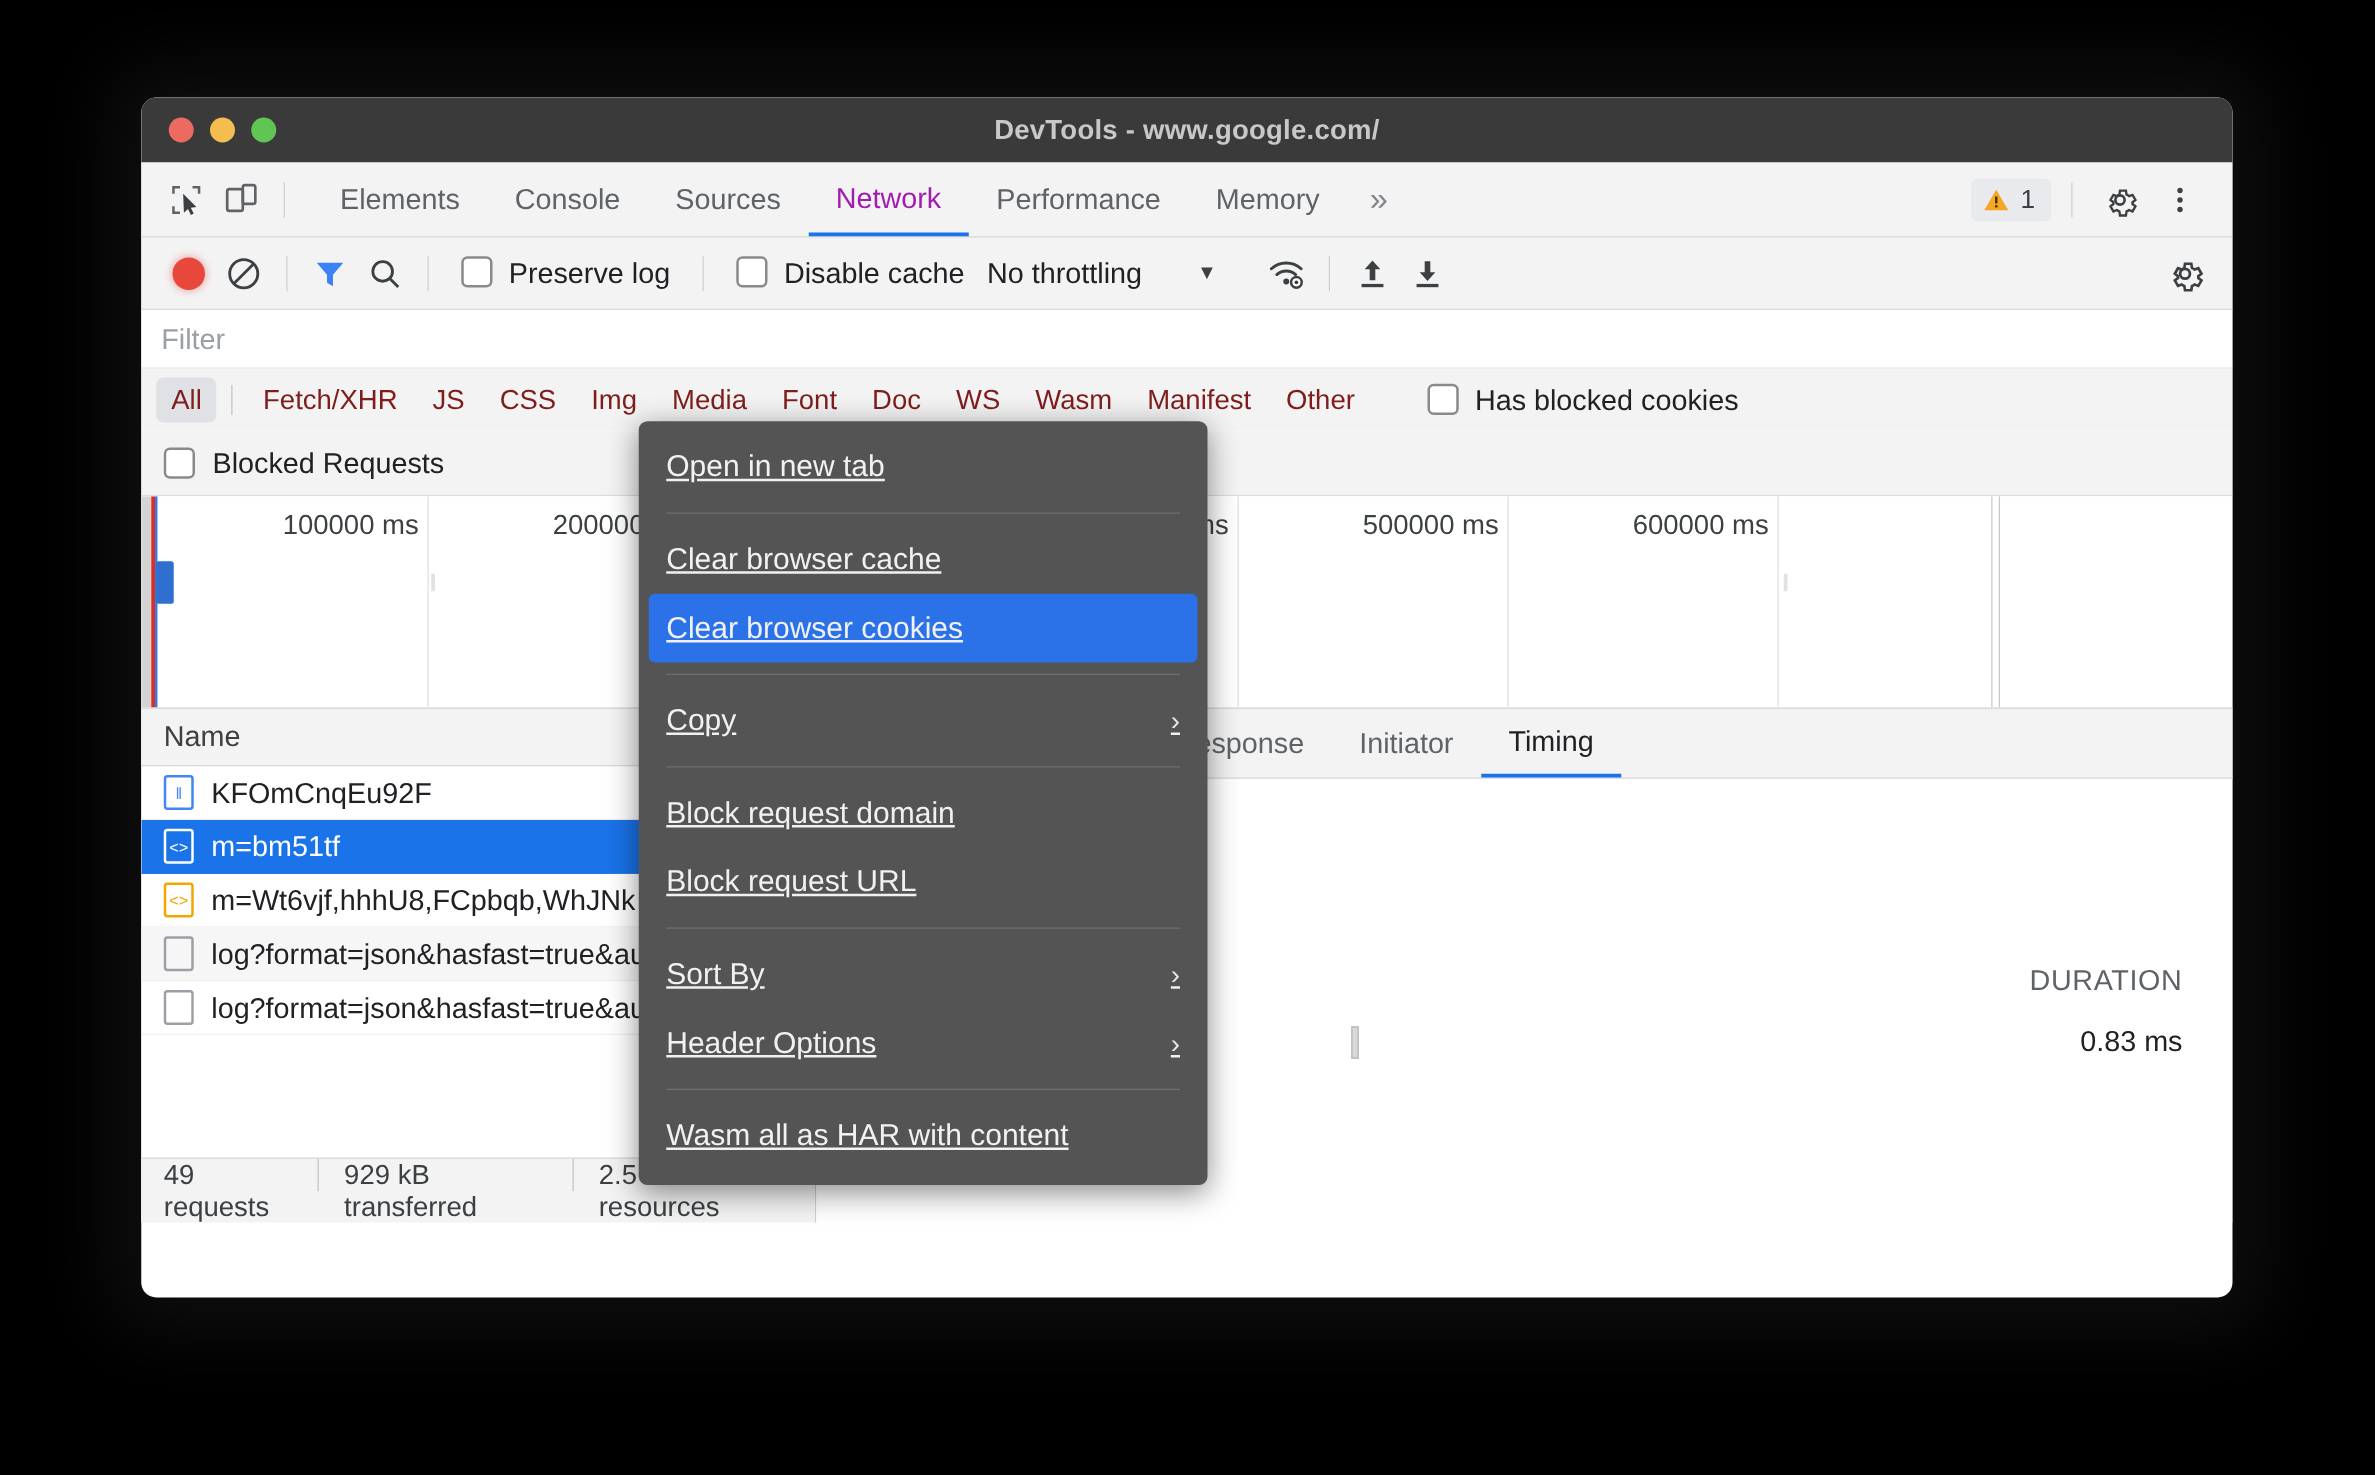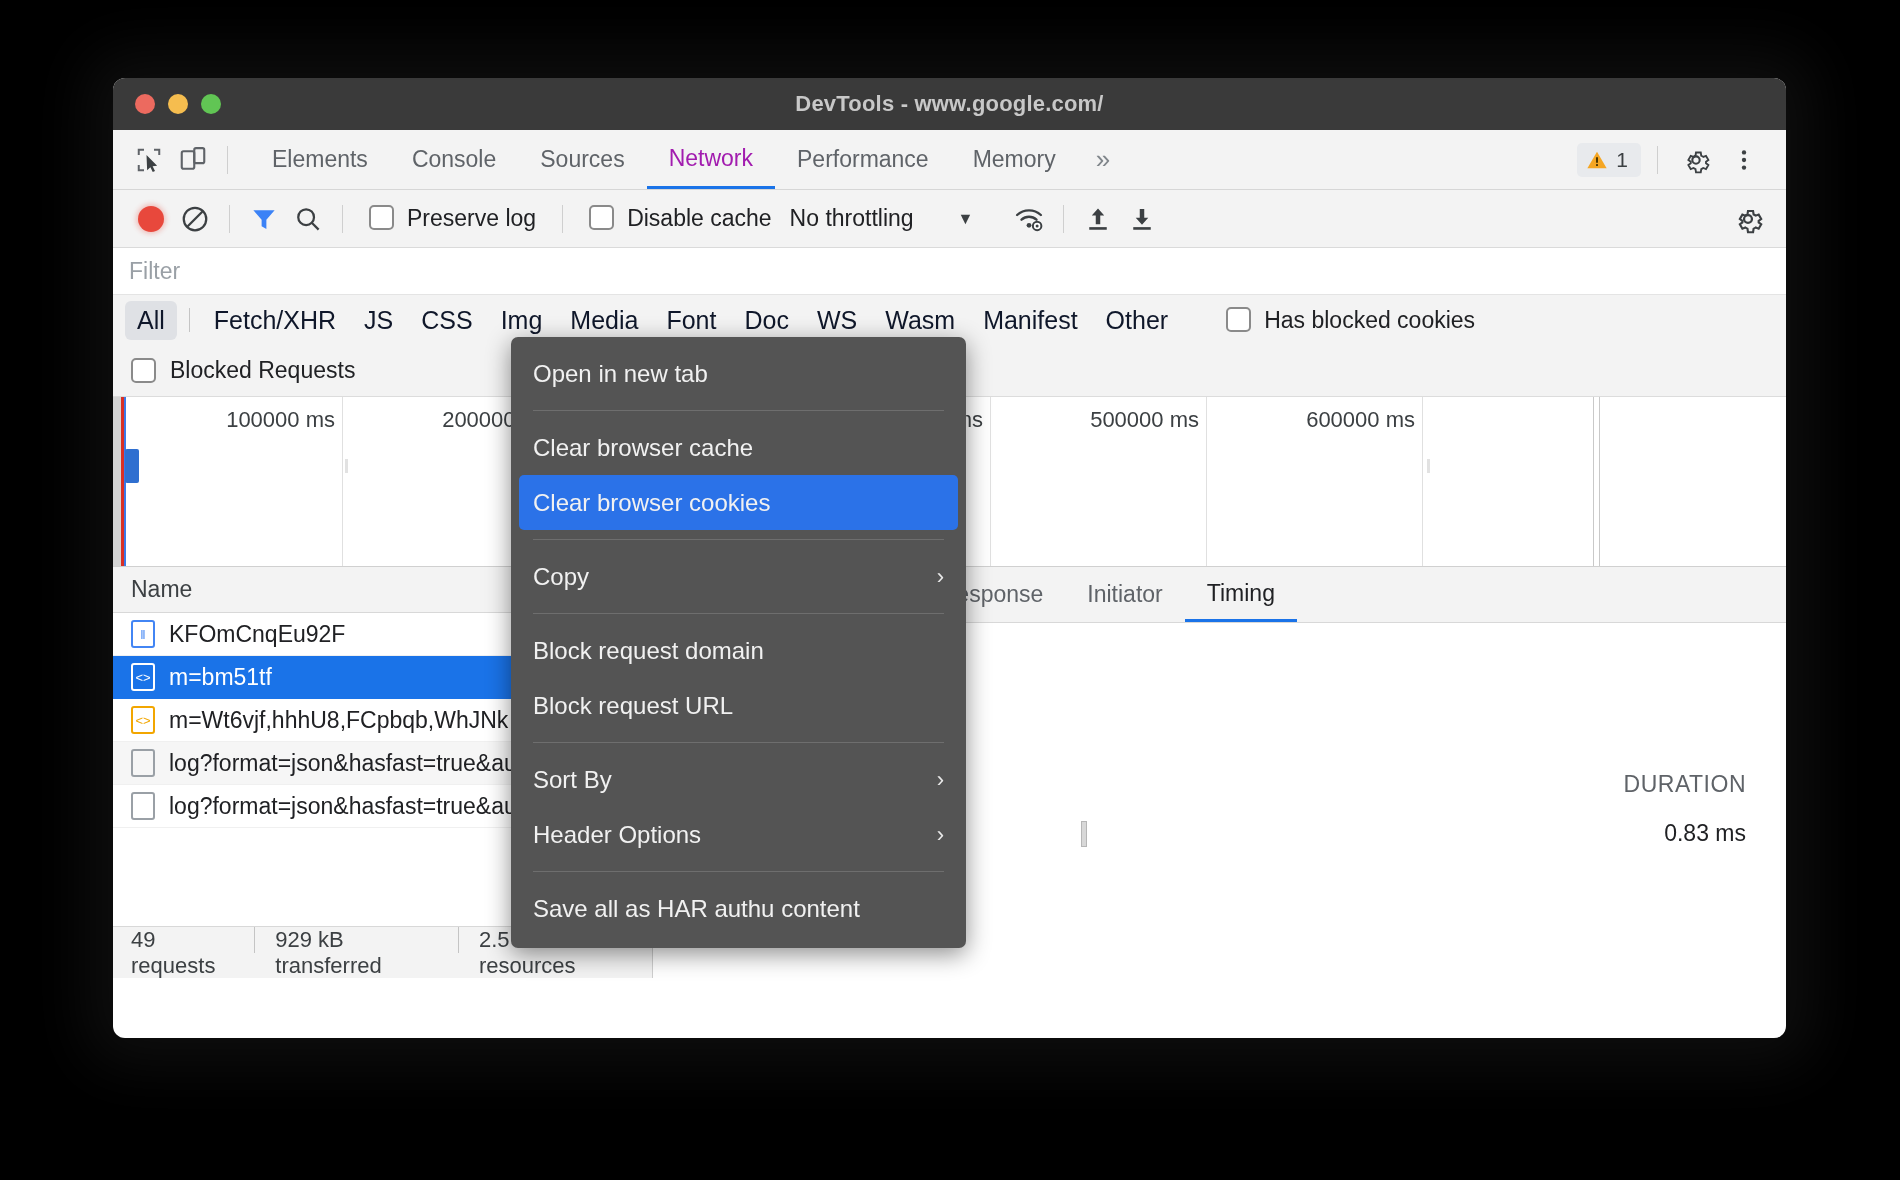--- a/index.html
+++ b/index.html
@@ -75,21 +75,21 @@
   
   .filterbar {
     height: 47px; background: #fff; border-bottom: 1px solid #e4e4e4;
     display: flex; align-items: center; padding: 0 16px;
   }
   .filter-placeholder { color: #9aa0a6; font-size: 23px; }
   .typesrow {
     height: 50px; background: #f3f3f3;
     display: flex; align-items: center; padding: 0 12px; gap: 4px;
   }
-  .type-chip { font-size: 25px; color: #0f172a; padding: 5px 12px; border-radius: 6px; white-space: nowrap; }
+  .type-chip { font-size: 22px; color: #7f1d1d; padding: 5px 12px; border-radius: 6px; white-space: nowrap; }
   .type-chip.sel { background: #dfe1e5; }
   .chip-sep { width: 1px; height: 24px; background: #c4c4c4; margin: 0 8px; }
   .blockedrow {
     height: 52px; background: #f3f3f3;
     display: flex; align-items: center; padding: 0 18px; gap: 14px;
     border-bottom: 1px solid #dcdcdc;
   }
 
   
   .overview { height: 170px; background: #fff; position: relative; border-bottom: 1px solid #d0d0d0; overflow: hidden; }
@@ -153,21 +153,21 @@
   
   .ctxmenu {
     position: absolute; left: 398px; top: 259px; width: 455px;
     background: #545454; border-radius: 7px;
     box-shadow: 0 6px 24px rgba(0,0,0,.45);
     padding: 9px 0 12px 0;
     z-index: 40;
   }
   .mi {
     height: 55px; display: flex; align-items: center;
-    padding: 0 22px; color: #f1f1f1; font-size: 24px;
+    padding: 0 22px; color: #f1f1f1; font-size: 24px; text-decoration: underline;
   }
   .mi.hl { background: #2b72e8; border-radius: 5px; margin: 0 8px; padding: 0 14px; }
   .mi .arrow { margin-left: auto; font-size: 22px; color: #e8e8e8; }
   .msep { height: 1px; background: #6e6e6e; margin: 9px 22px; }
 
   svg { display: block; }
 </style>
 </head>
 <body>
 
@@ -437,17 +437,17 @@
       <div class="msep"></div>
       <div class="mi">
         <span>Sort By</span>
         <span class="arrow">›</span>
       </div>
       <div class="mi">
         <span>Header Options</span>
         <span class="arrow">›</span>
       </div>
       <div class="msep"></div>
-      <div class="mi">Save all as HAR authu content</div>
+      <div class="mi">Wasm all as HAR with content</div>
     </div>
 
   </div>
 </div>
 
 </body></html>

